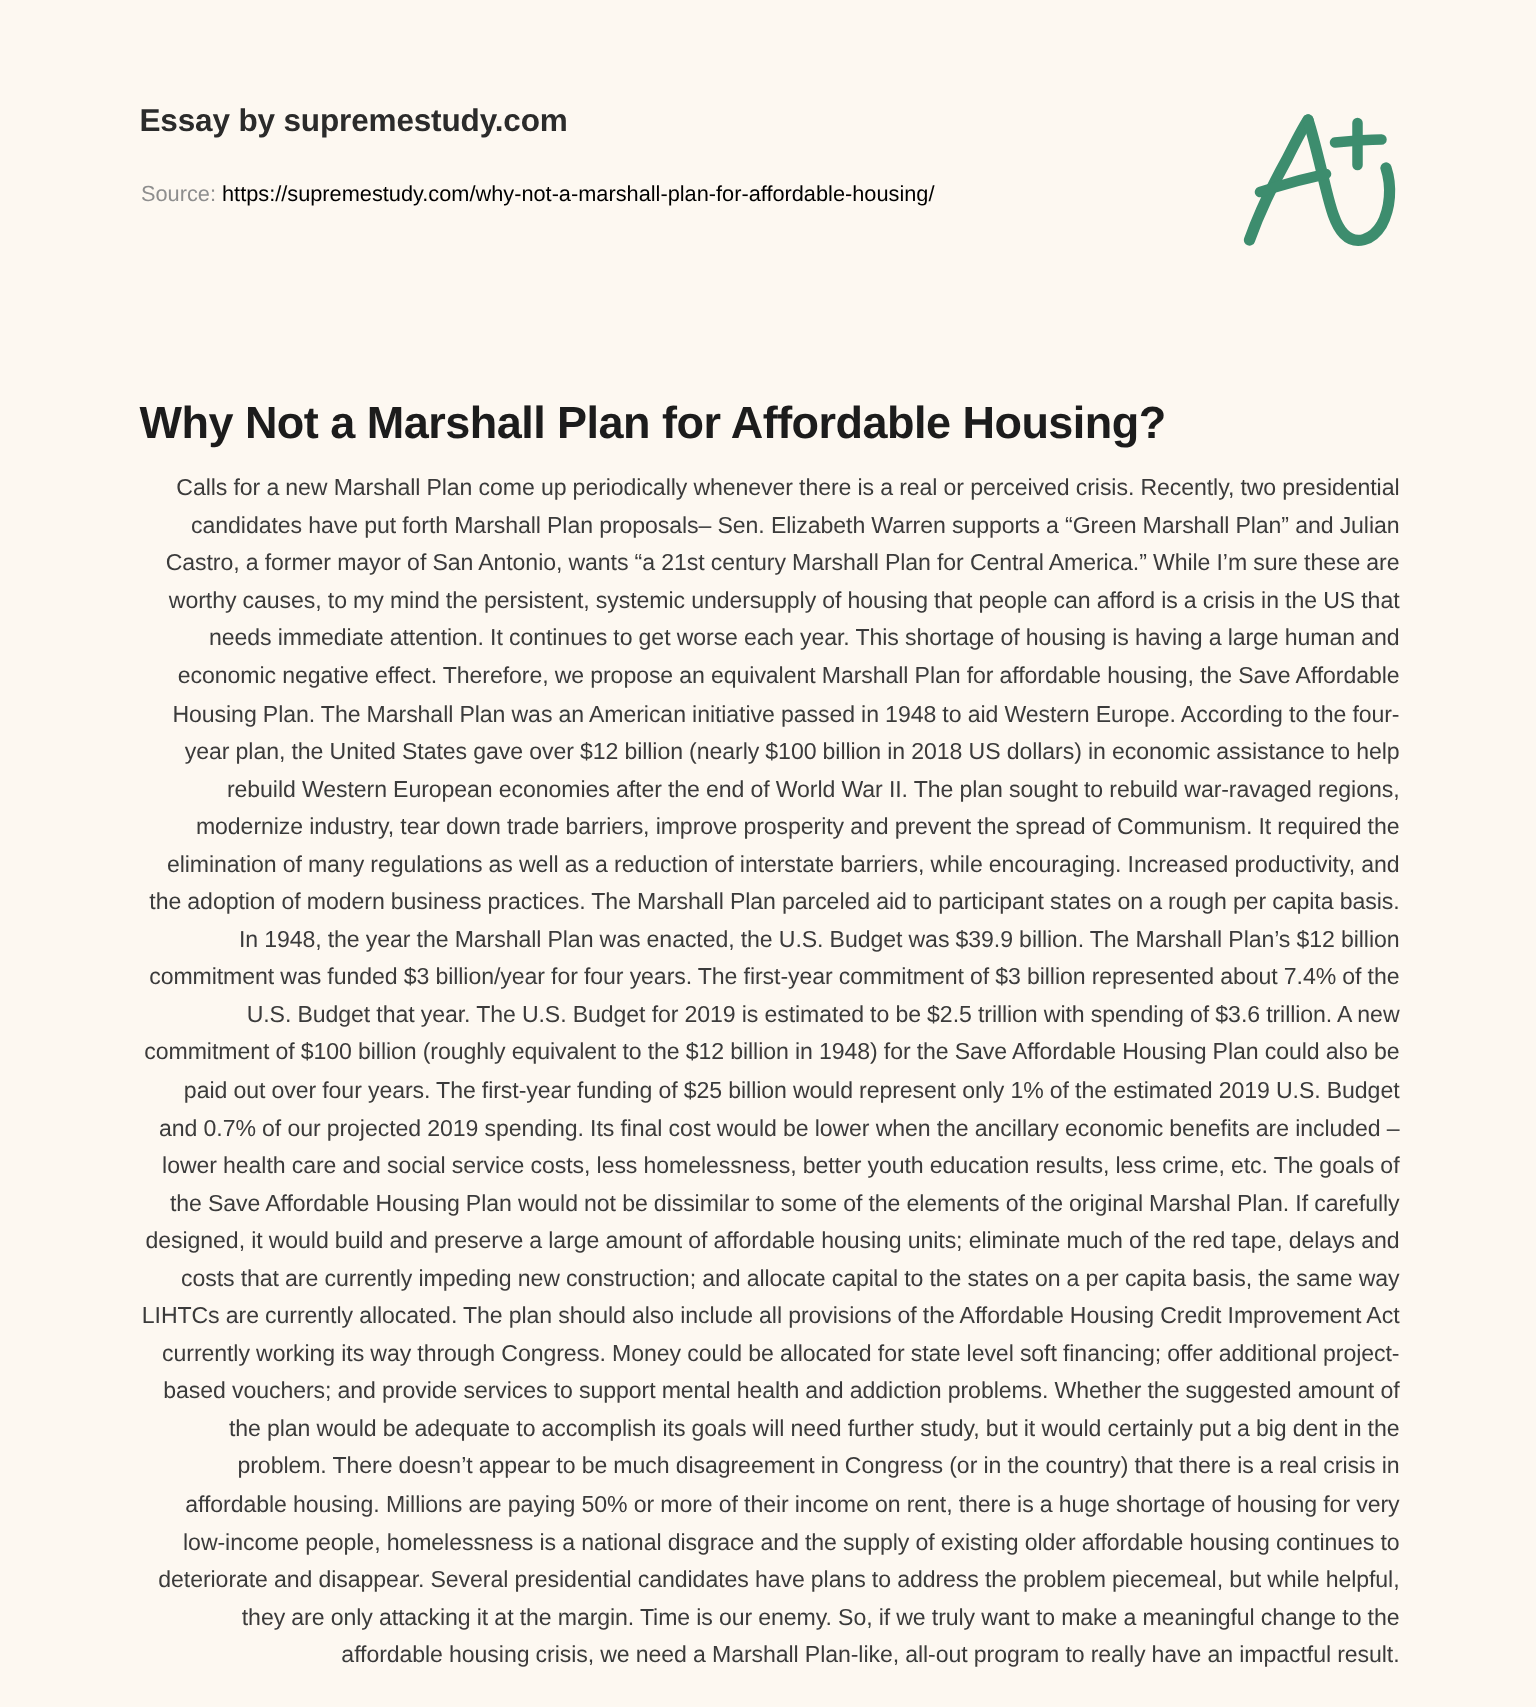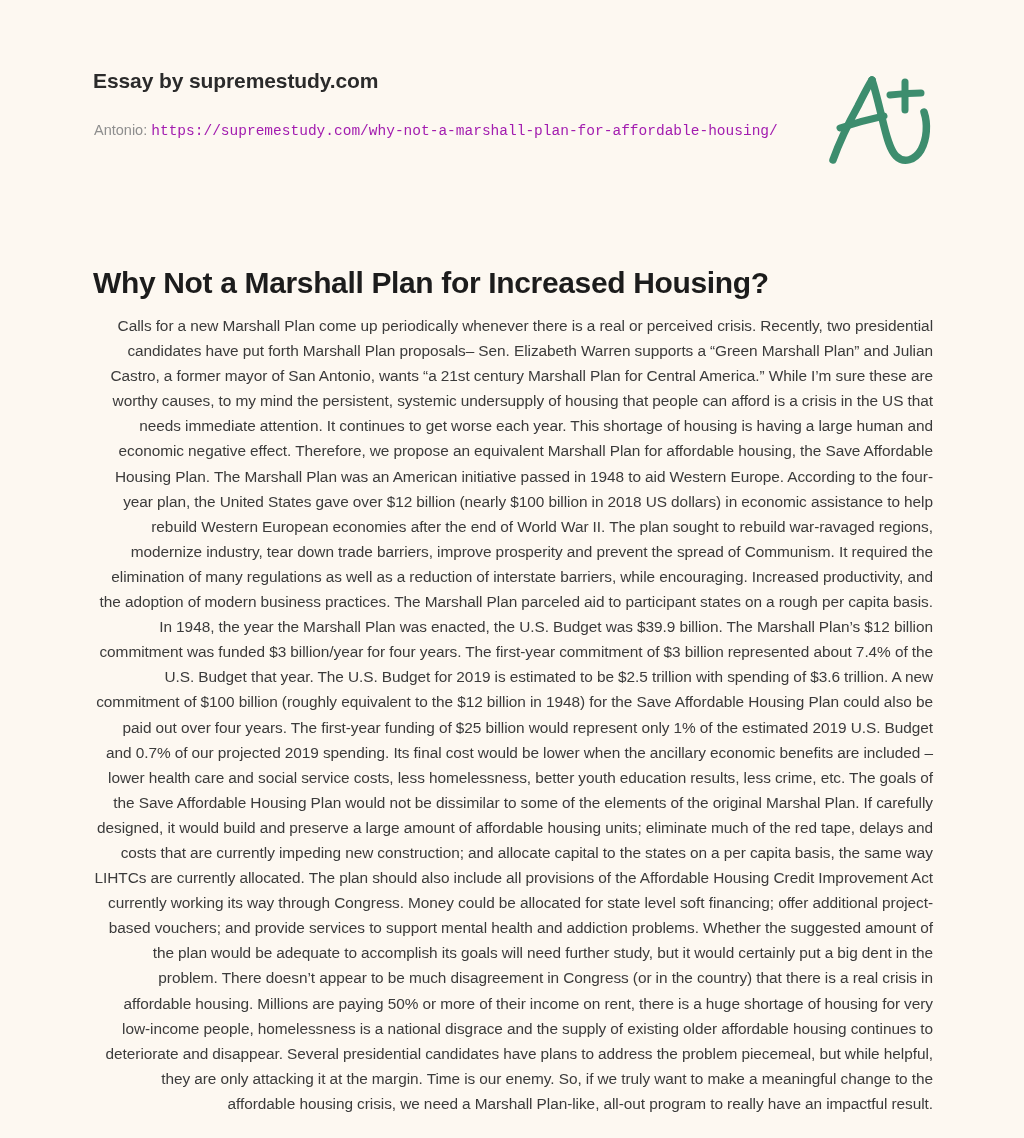--- a/index.html
+++ b/index.html
@@ -50,23 +50,22 @@
     font-size: 14.5px;
     white-space: nowrap;
     line-height: 18px;
   }
 
   .source-label {
     color: #8e8e8e;
   }
 
   .source-url {
-    color: #a21caf;
+    color: #000000;
     text-decoration: none;
-    font-family: Liberation Mono, monospace;
   }
 
   
   .logo {
     position: absolute;
     left: 818px;
     top: 66px;
     width: 128px;
     height: 104px;
   }
@@ -106,21 +105,21 @@
 </head>
 <body>
 
 <div class="page">
 
   <div class="header">
 
     <div class="site-heading">Essay by supremestudy.com</div>
 
     <div class="source-line">
-      <span class="source-label">Antonio:</span>
+      <span class="source-label">Source:</span>
       <span class="source-url">https://supremestudy.com/why-not-a-marshall-plan-for-affordable-housing/</span>
     </div>
 
     <div class="logo">
       <svg viewBox="0 0 128 104" xmlns="http://www.w3.org/2000/svg">
         <g fill="none" stroke="#3d8d6e" stroke-linecap="round" stroke-linejoin="round">
 
           <path d="M15 94 C20 80 30 58 40 40 C45 30 50 20 54 14" stroke-width="7.5"></path>
 
           <path d="M54 14 C58 26 62 44 66 60 C69 72 72 84 78 90
@@ -130,17 +129,17 @@
 
           <path d="M87 16 C87 25 87 35 87 44" stroke-width="7"></path>
 
           <path d="M72 29 C82 28 94 27 103 27" stroke-width="7"></path>
         </g>
       </svg>
     </div>
 
   </div>
 
-  <h1 class="article-title">Why Not a Marshall Plan for Increased Housing?</h1>
+  <h1 class="article-title">Why Not a Marshall Plan for Affordable Housing?</h1>
 
   <div class="article-body">Calls for a new Marshall Plan come up periodically whenever there is a real or perceived crisis. Recently, two presidential candidates have put forth Marshall Plan proposals– Sen. Elizabeth Warren supports a “Green Marshall Plan” and Julian Castro, a former mayor of San Antonio, wants “a 21st century Marshall Plan for Central America.” While I’m sure these are worthy causes, to my mind the persistent, systemic undersupply of housing that people can afford is a crisis in the US that needs immediate attention. It continues to get worse each year. This shortage of housing is having a large human and economic negative effect. Therefore, we propose an equivalent Marshall Plan for affordable housing, the Save Affordable Housing Plan. The Marshall Plan was an American initiative passed in 1948 to aid Western Europe. According to the four-year plan, the United States gave over $12 billion (nearly $100 billion in 2018 US dollars) in economic assistance to help rebuild Western European economies after the end of World War II. The plan sought to rebuild war-ravaged regions, modernize industry, tear down trade barriers, improve prosperity and prevent the spread of Communism. It required the elimination of many regulations as well as a reduction of interstate barriers, while encouraging. Increased productivity, and the adoption of modern business practices. The Marshall Plan parceled aid to participant states on a rough per capita basis. In 1948, the year the Marshall Plan was enacted, the U.S. Budget was $39.9 billion. The Marshall Plan’s $12 billion commitment was funded $3 billion/year for four years. The first-year commitment of $3 billion represented about 7.4% of the U.S. Budget that year. The U.S. Budget for 2019 is estimated to be $2.5 trillion with spending of $3.6 trillion. A new commitment of $100 billion (roughly equivalent to the $12 billion in 1948) for the Save Affordable Housing Plan could also be paid out over four years. The first-year funding of $25 billion would represent only 1% of the estimated 2019 U.S. Budget and 0.7% of our projected 2019 spending. Its final cost would be lower when the ancillary economic benefits are included – lower health care and social service costs, less homelessness, better youth education results, less crime, etc. The goals of the Save Affordable Housing Plan would not be dissimilar to some of the elements of the original Marshal Plan. If carefully designed, it would build and preserve a large amount of affordable housing units; eliminate much of the red tape, delays and costs that are currently impeding new construction; and allocate capital to the states on a per capita basis, the same way LIHTCs are currently allocated. The plan should also include all provisions of the Affordable Housing Credit Improvement Act currently working its way through Congress. Money could be allocated for state level soft financing; offer additional project-based vouchers; and provide services to support mental health and addiction problems. Whether the suggested amount of the plan would be adequate to accomplish its goals will need further study, but it would certainly put a big dent in the problem. There doesn’t appear to be much disagreement in Congress (or in the country) that there is a real crisis in affordable housing. Millions are paying 50% or more of their income on rent, there is a huge shortage of housing for very low-income people, homelessness is a national disgrace and the supply of existing older affordable housing continues to deteriorate and disappear. Several presidential candidates have plans to address the problem piecemeal, but while helpful, they are only attacking it at the margin. Time is our enemy. So, if we truly want to make a meaningful change to the affordable housing crisis, we need a Marshall Plan-like, all-out program to really have an impactful result.</div>
 
 </div>
 
 </body></html>

